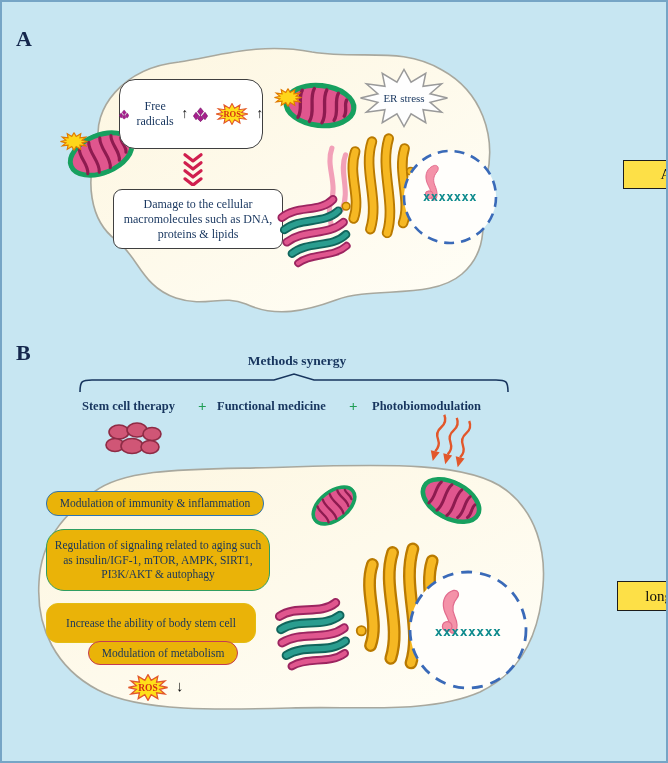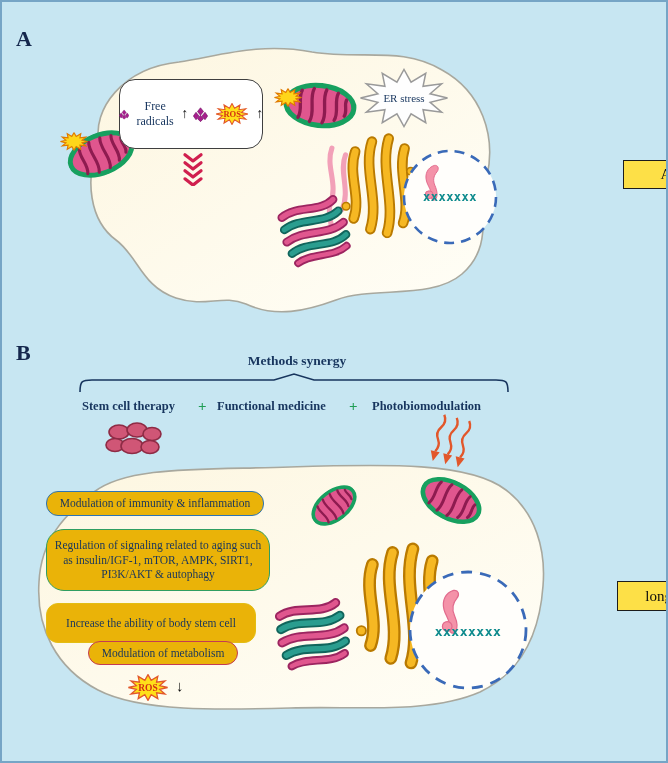--- a/index.html
+++ b/index.html
@@ -190,20 +190,21 @@
       <span class="up-arrow">↑</span>
     </div>
   </div>
 
   
   <svg class="abs" style="left:181px;top:150px;" width="20" height="34" viewBox="0 0 22 38">
       <use href="#sym-chevrons"></use>
     </svg>
 
   
+  <div class="cell-box" style="left:111px;top:187px;width:170px;height:60px;border-radius:9px;font-size:12px;line-height:1.25;padding:2px 8px;">Damage to the cellular macromolecules such as DNA, proteins &amp; lipids</div>
 
   
   <svg class="abs" style="left:338px;top:126px;" width="76" height="114" viewBox="0 0 100 140">
       <use href="#sym-golgi"></use>
     </svg>
 
   
   <div class="abs" style="left:274px;top:196px;width:76px;height:66px;transform:rotate(-18deg);">
     <svg width="76" height="66" viewBox="0 0 100 90">
         <use href="#sym-stripes"></use>

